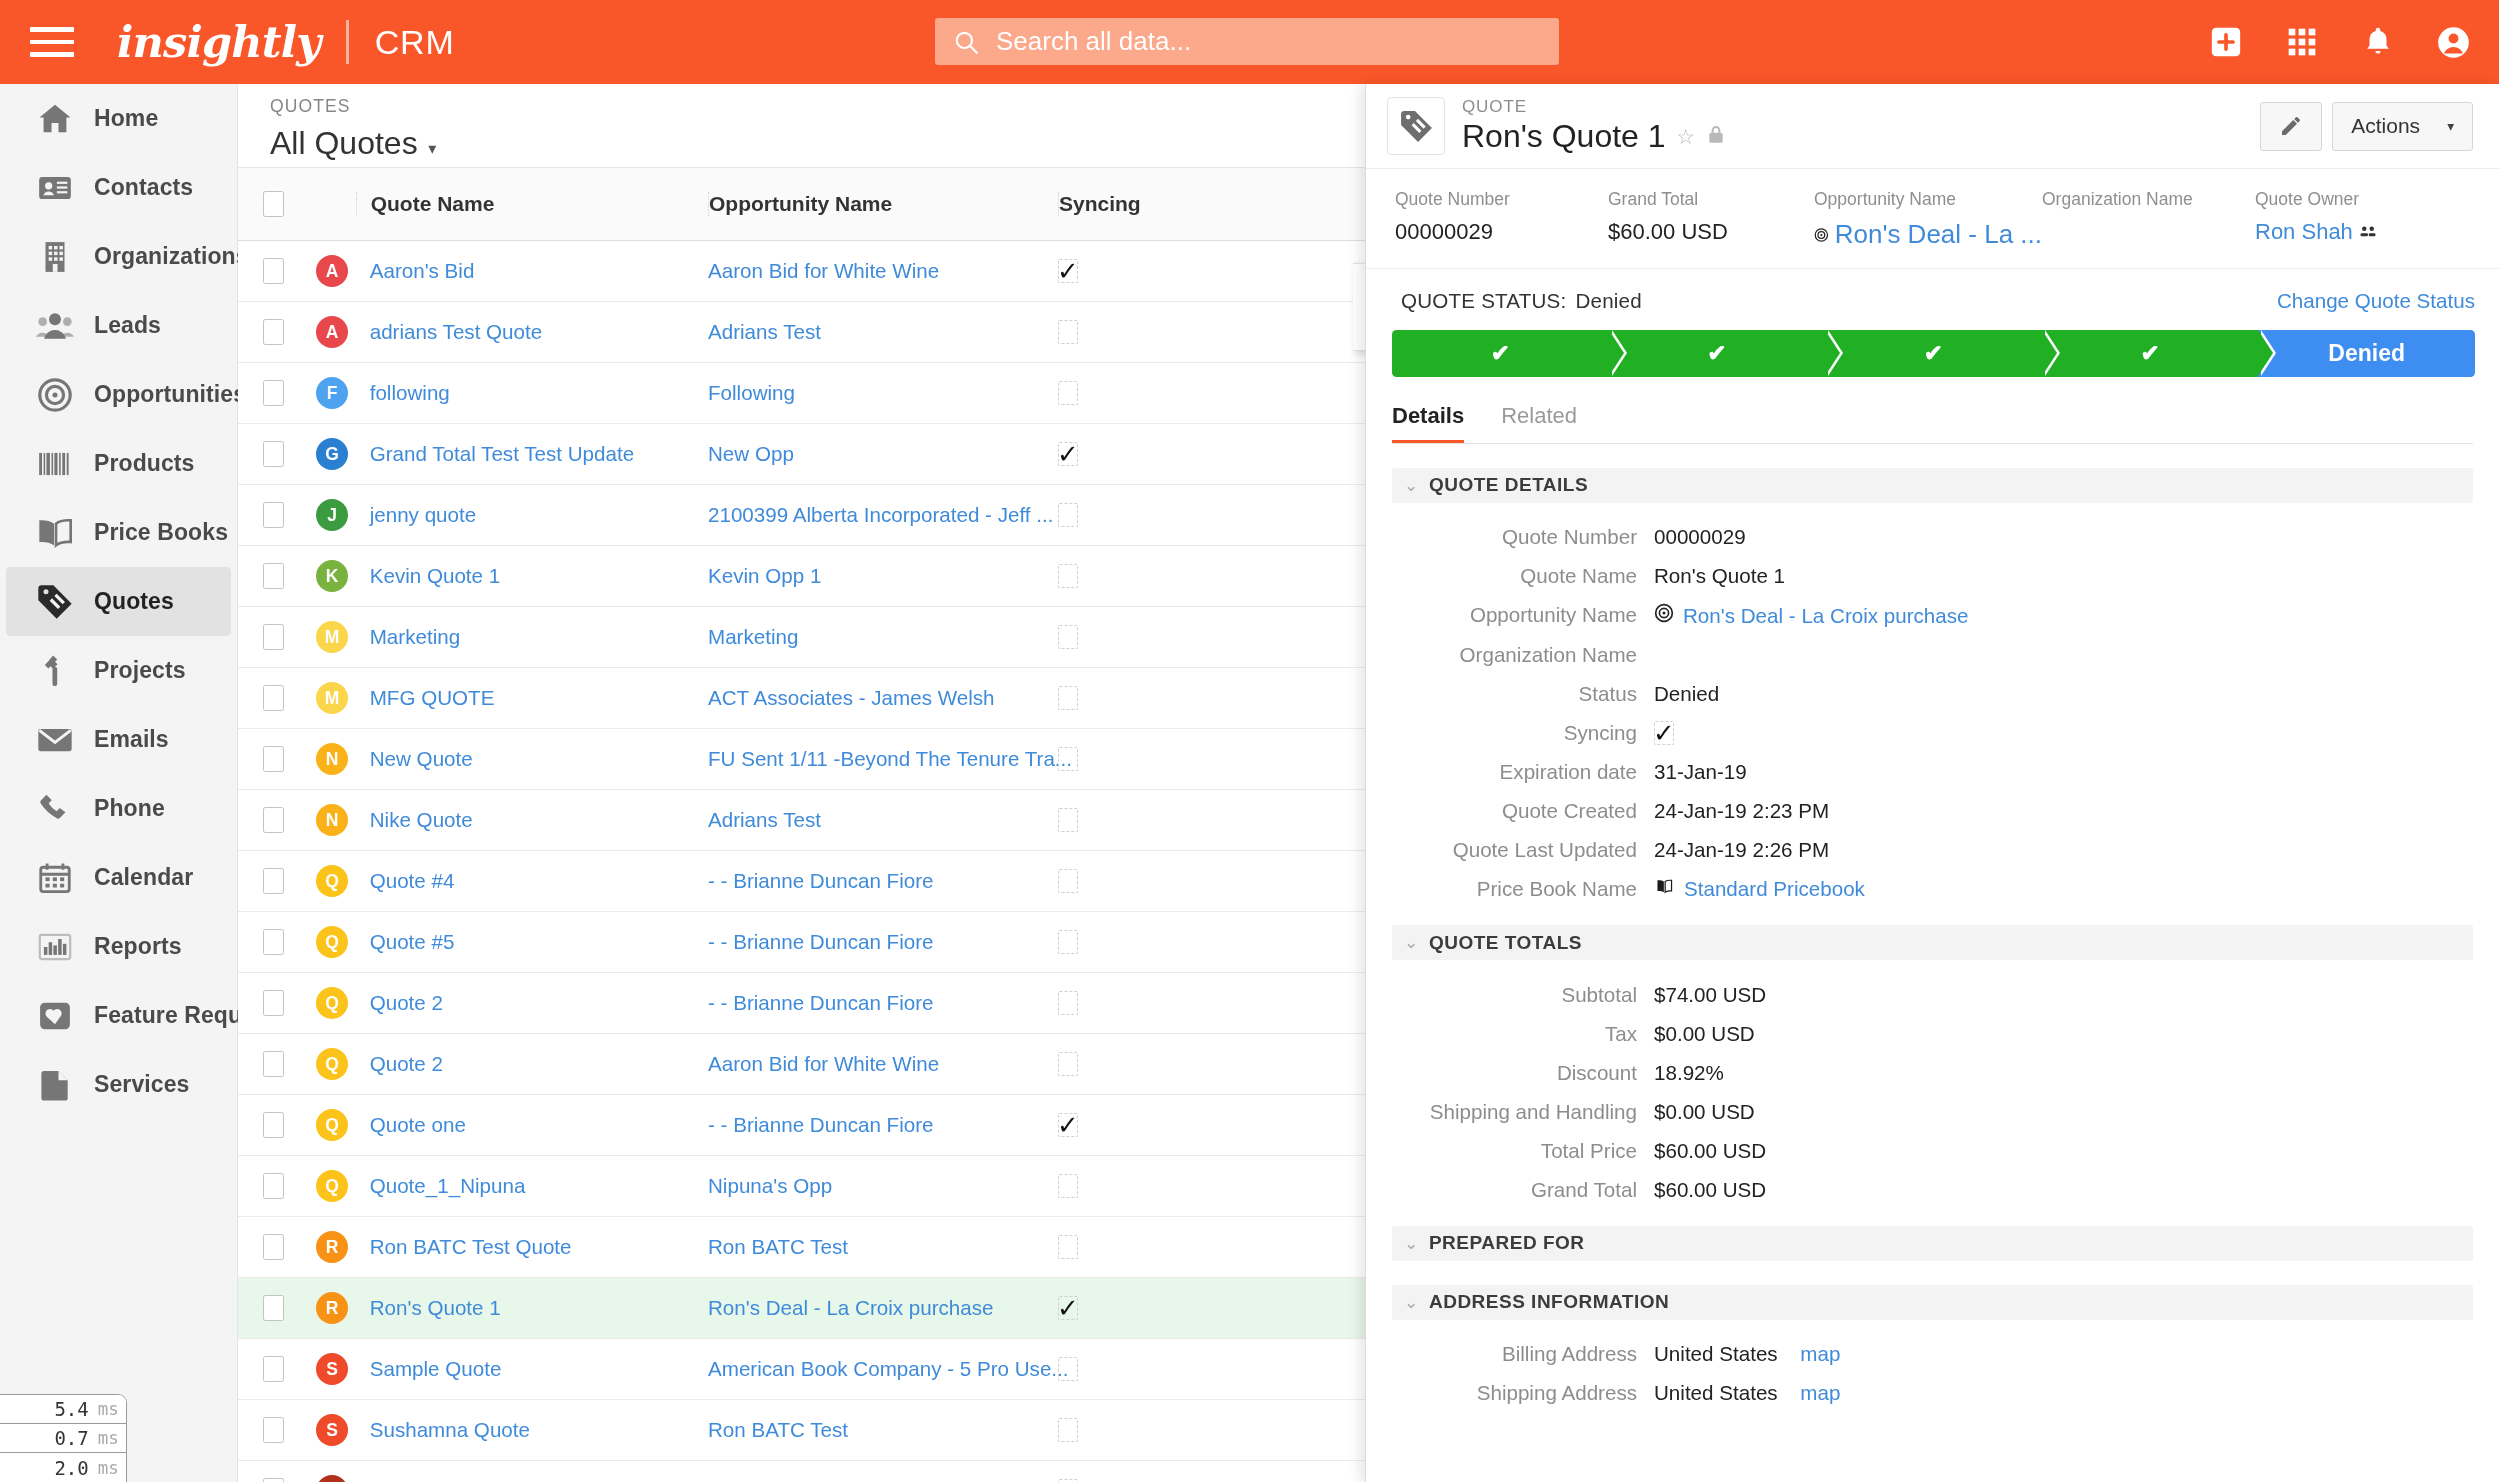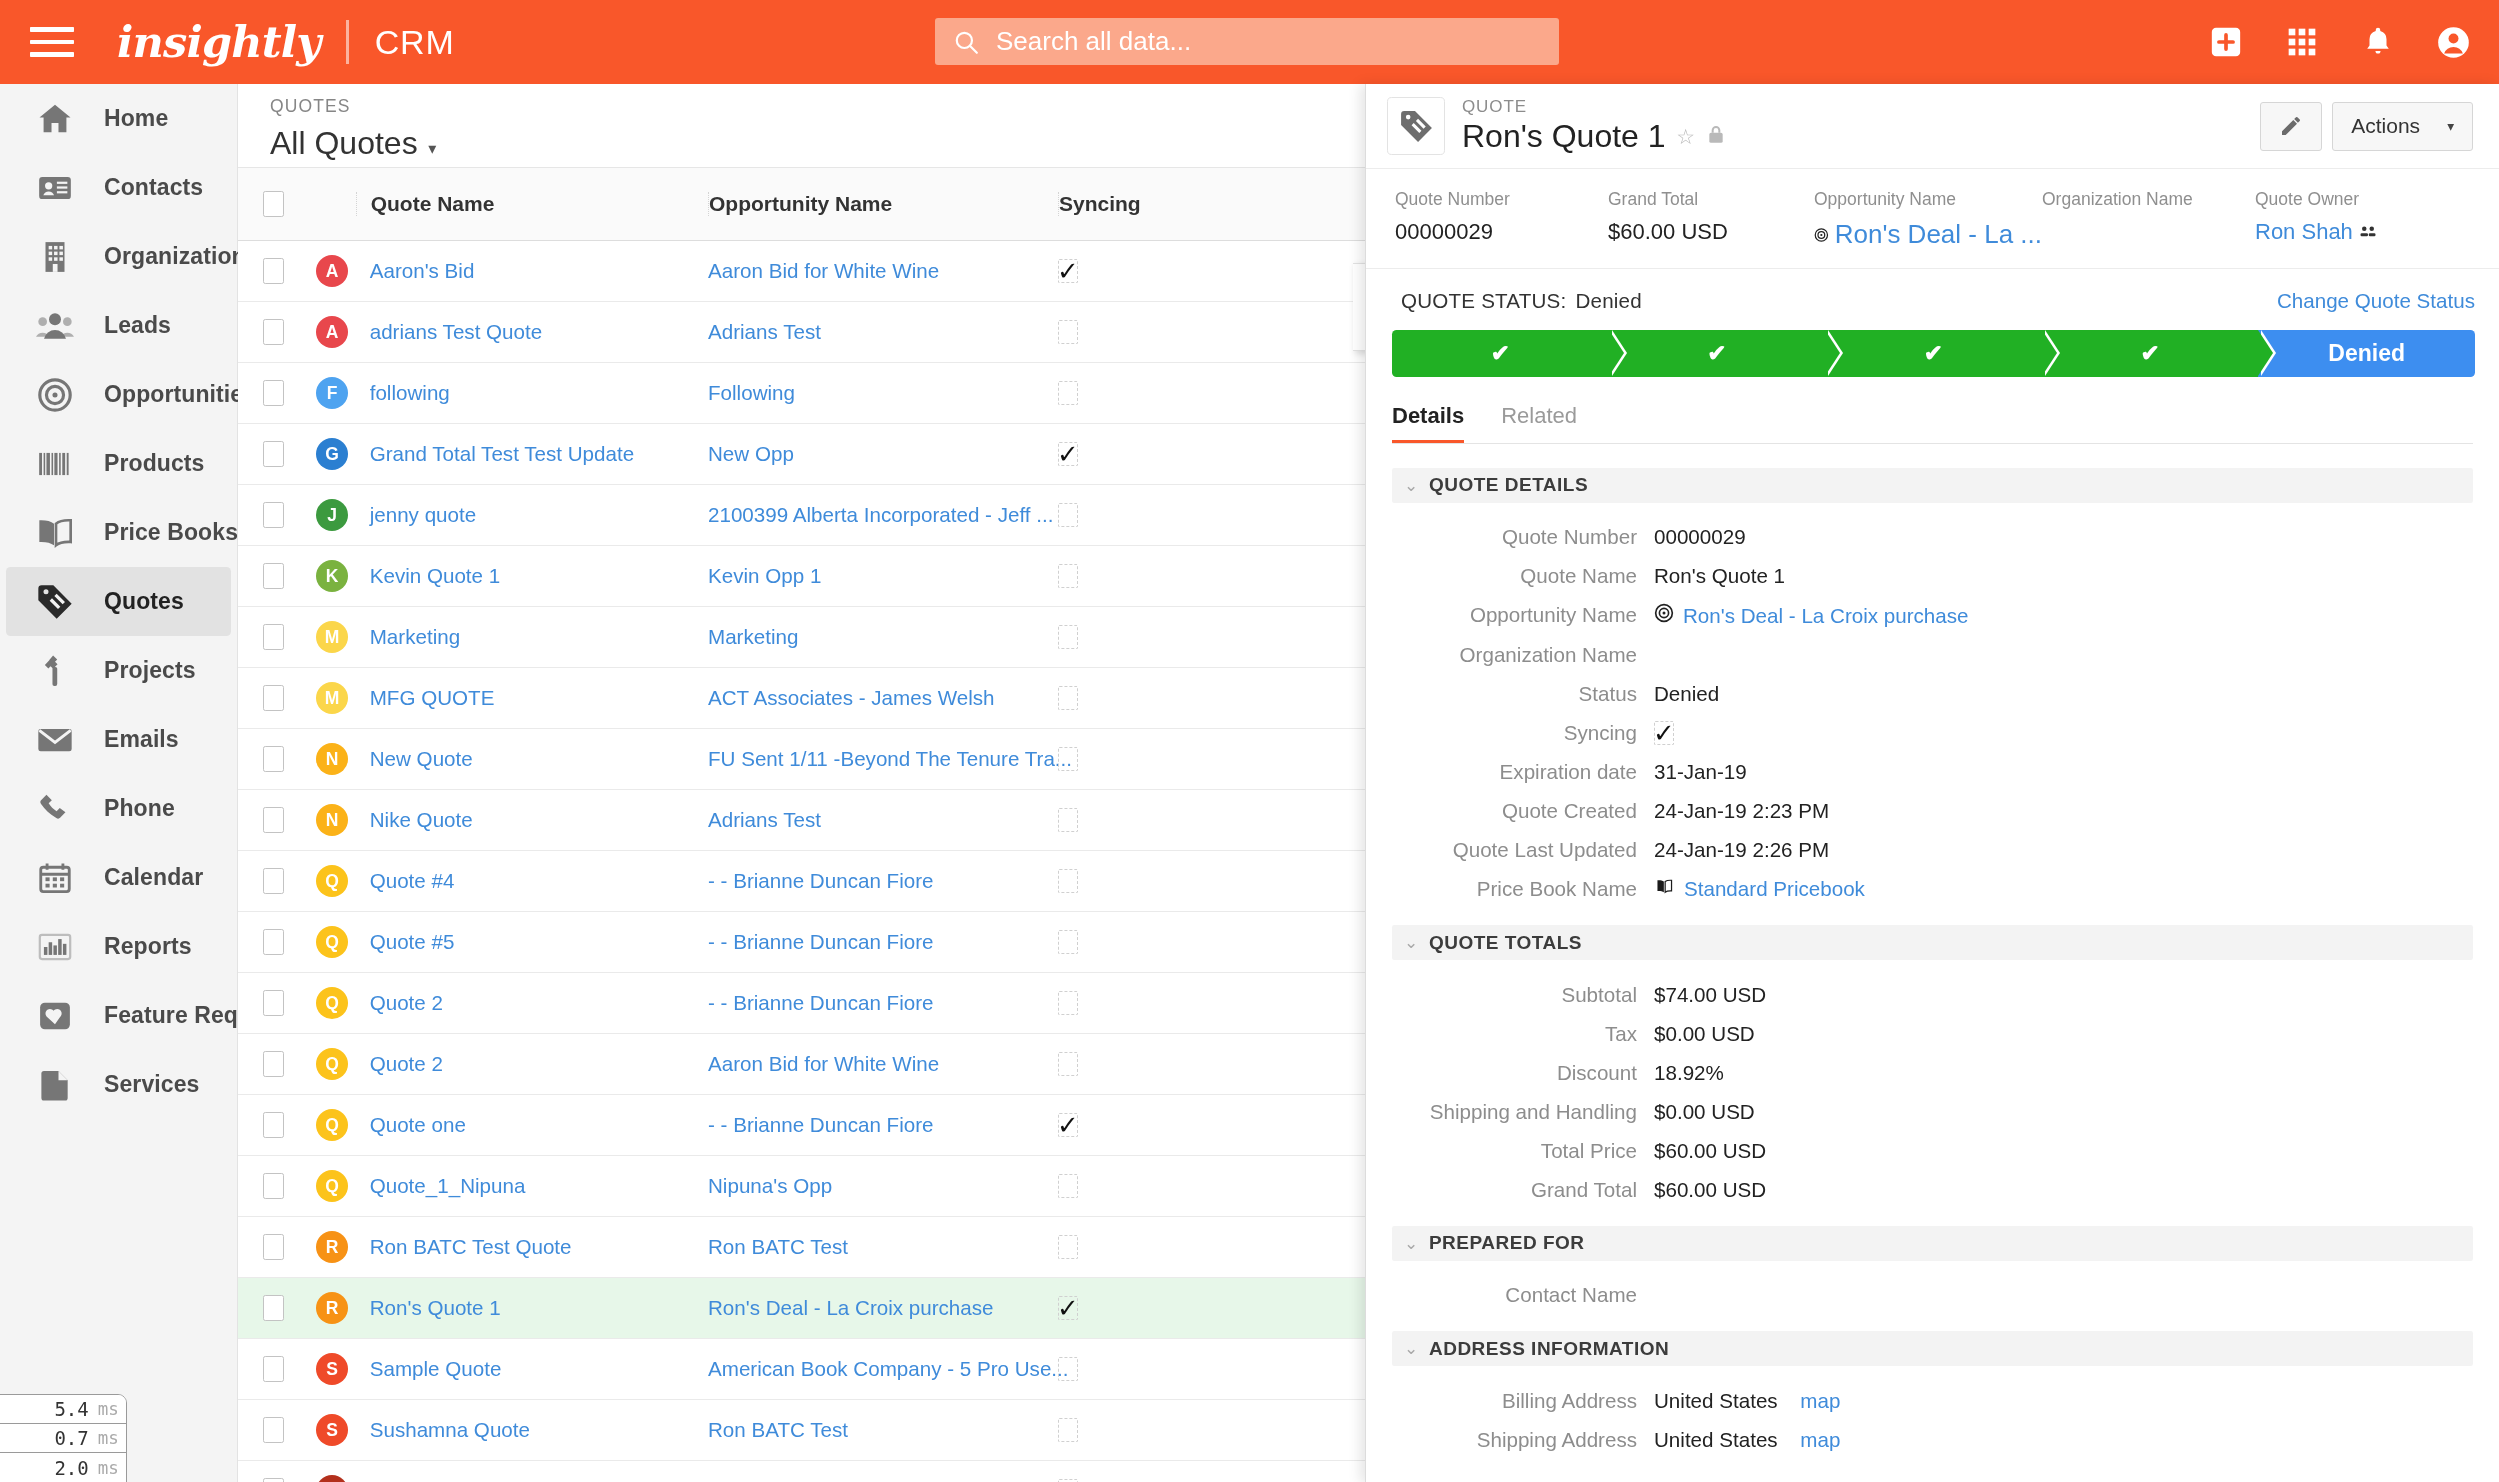--- a/index.html
+++ b/index.html
@@ -52,21 +52,21 @@
     border-right:0.8px solid #e3e3e3;
   }
   .nav-item {
     display:flex; align-items:center; height:69px; padding-left:27px; cursor:pointer;
     border-radius:4.6px; margin:0 6px;
   }
   .nav-item.active { background:#e2e2e2; }
   .nav-ico { width:43px; height:43px; flex:0 0 43px; display:flex; align-items:center; justify-content:center; }
   .nav-ico svg { display:block; }
   .nav-label {
-    margin-left:28px; font-size:23px; color:#4a4a4a; font-weight:bold;
+    margin-left:18px; font-size:23px; color:#4a4a4a; font-weight:bold;
     white-space:nowrap; letter-spacing:0.1px;
   }
   .nav-item.active .nav-label { color:#222; }
 
   
   .timing {
     position:absolute; left:-4.6px; bottom:0; width:132px;
     font-family:"DejaVu Sans Mono", monospace;
     border:0.8px solid #9a9a9a; border-top-right-radius:9px;
     background:#fff; overflow:hidden;
@@ -968,28 +968,20 @@
             <div class="flabel">Grand Total</div>
             <div class="fvalue">
               <span>$60.00 USD</span>
             </div>
           </div>
         </div>
         <div class="section-head">
           <span class="chev">⌄</span>
           <span class="st">PREPARED FOR</span>
         </div>
-        <div class="fields">
-          <div class="frow">
-            <div class="flabel">Contact Name</div>
-            <div class="fvalue">
-              <span></span>
-            </div>
-          </div>
-        </div>
         <div class="section-head">
           <span class="chev">⌄</span>
           <span class="st">ADDRESS INFORMATION</span>
         </div>
         <div class="fields">
           <div class="frow">
             <div class="flabel">Billing Address</div>
             <div class="fvalue">
               <span>United States</span>
               <a class="lnk" style="font-size:20.6px;margin-left:13.7px">map</a>

